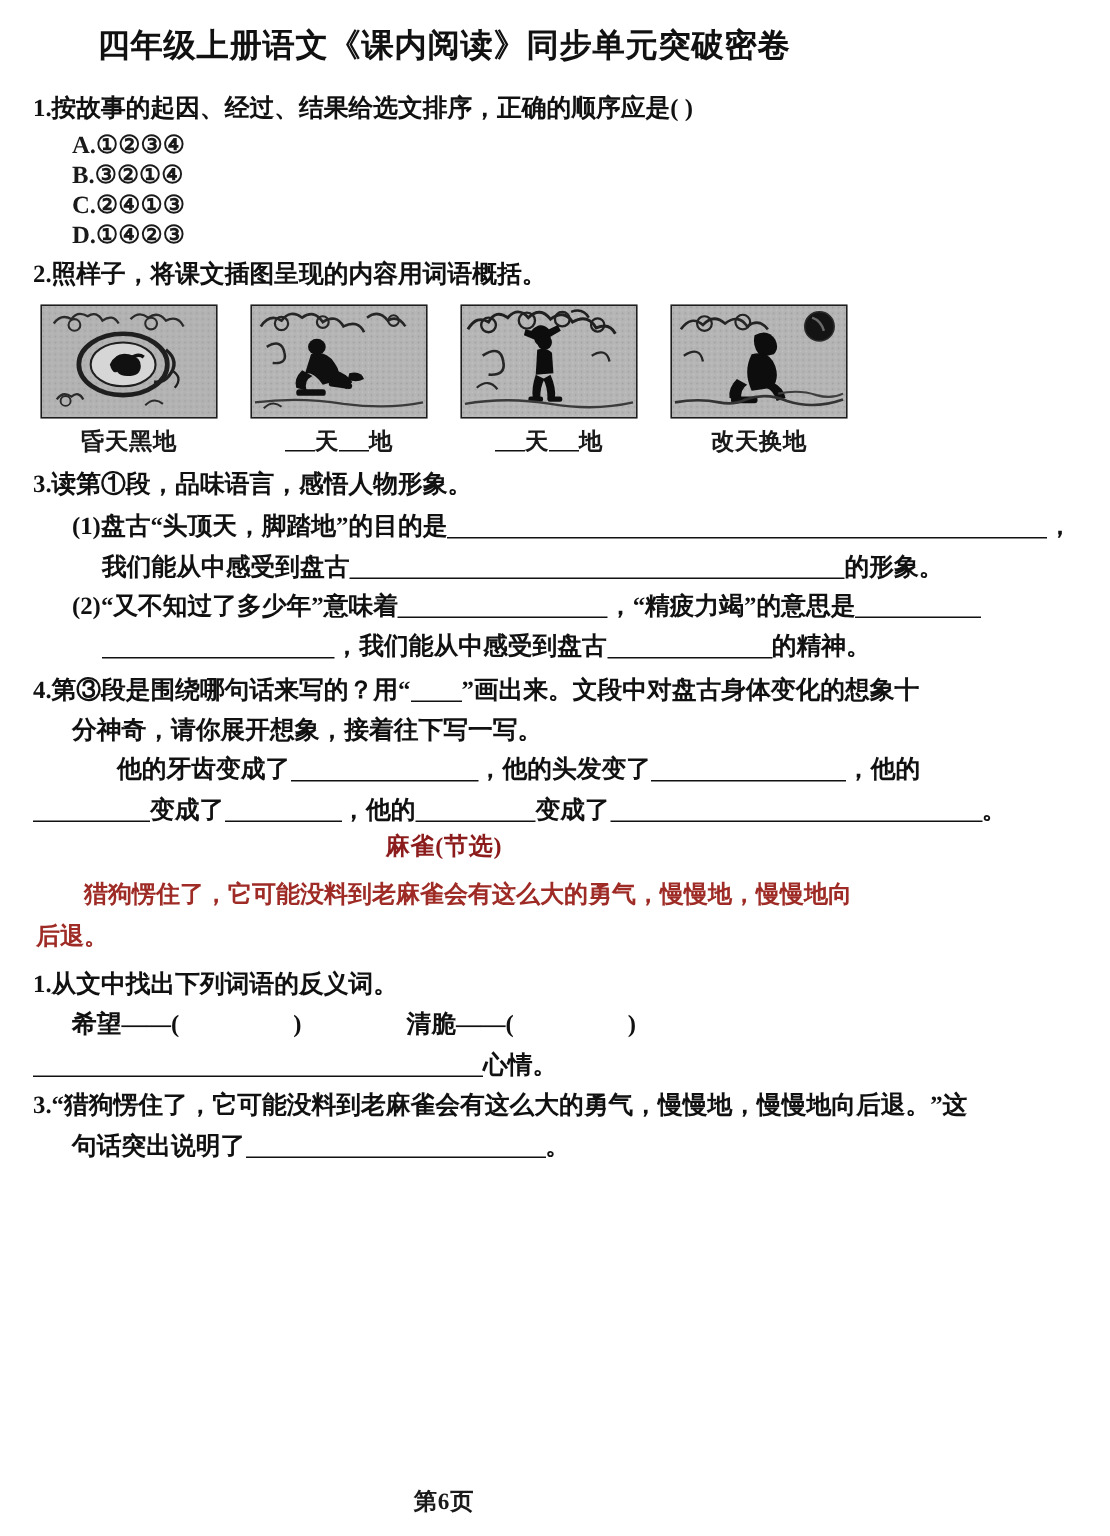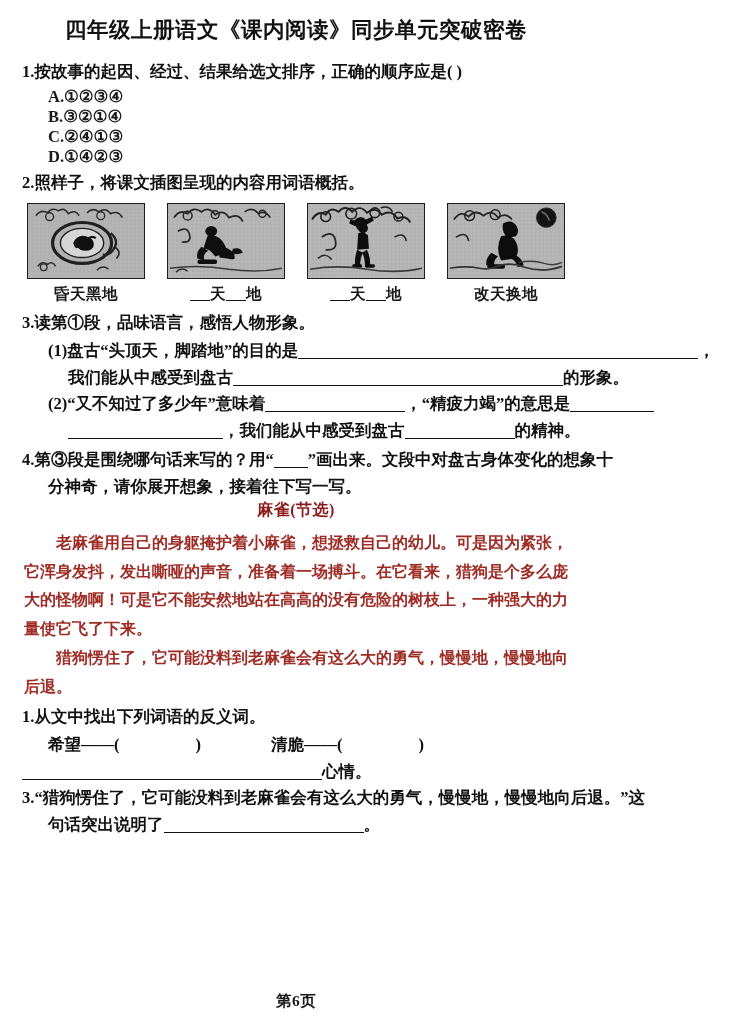--- a/index.html
+++ b/index.html
@@ -336,25 +336,30 @@
   <div class="line-row indent2">
     <span class="fill" style="width:155px;"></span><span>，我们能从中感受到盘古</span><span class="fill" style="width:110px;"></span><span>的精神。</span>
   </div>
 
   <div class="line-row" style="margin-top:2px;">
     <span class="q-num">4.</span><span>第③段是围绕哪句话来写的？用“</span><span class="fill" style="width:34px;"></span><span>”画出来。文段中对盘古身体变化的想象十</span>
   </div>
   <div class="line-row indent1">
     <span>分神奇，请你展开想象，接着往下写一写。</span>
   </div>
+  <div class="line-row indent2" style="padding-left:56px;">
+    <span>他的牙齿变成了</span><span class="fill" style="width:125px;"></span><span>，他的头发变了</span><span class="fill" style="width:130px;"></span><span>，他的</span>
+  </div>
+  <div class="line-row" style="padding-left:0;">
+    <span class="fill" style="width:78px;"></span><span>变成了</span><span class="fill" style="width:78px;"></span><span>，他的</span><span class="fill" style="width:80px;"></span><span>变成了</span><span class="fill" style="width:248px;"></span><span>。</span>
+  </div>
 
   <div class="passage-title">麻雀(节选)</div>
 
   <div class="passage">
-    <p>老麻雀用自己的身躯掩护着小麻雀，想拯救自己的幼儿。可是因为紧张，它浑身发抖，发出嘶哑的声音，准备着一场搏斗。在它看来，猎狗是个多么庞大的怪物啊！可是它不能安然地站在高高的没有危险的树枝上，一种强大的力量使它飞了下来。</p>
     <p>猎狗愣住了，它可能没料到老麻雀会有这么大的勇气，慢慢地，慢慢地向后退。</p>
   </div>
 
   <div class="q bq">
     <span class="q-num">1.</span><span class="q-body">从文中找出下列词语的反义词。</span>
   </div>
   <div class="line-row indent1">
     <span>希望——(</span><span class="paren"></span><span>)</span><span style="display:inline-block;width:70px;"></span><span>清脆——(</span><span class="paren"></span><span>)</span>
   </div>
 

